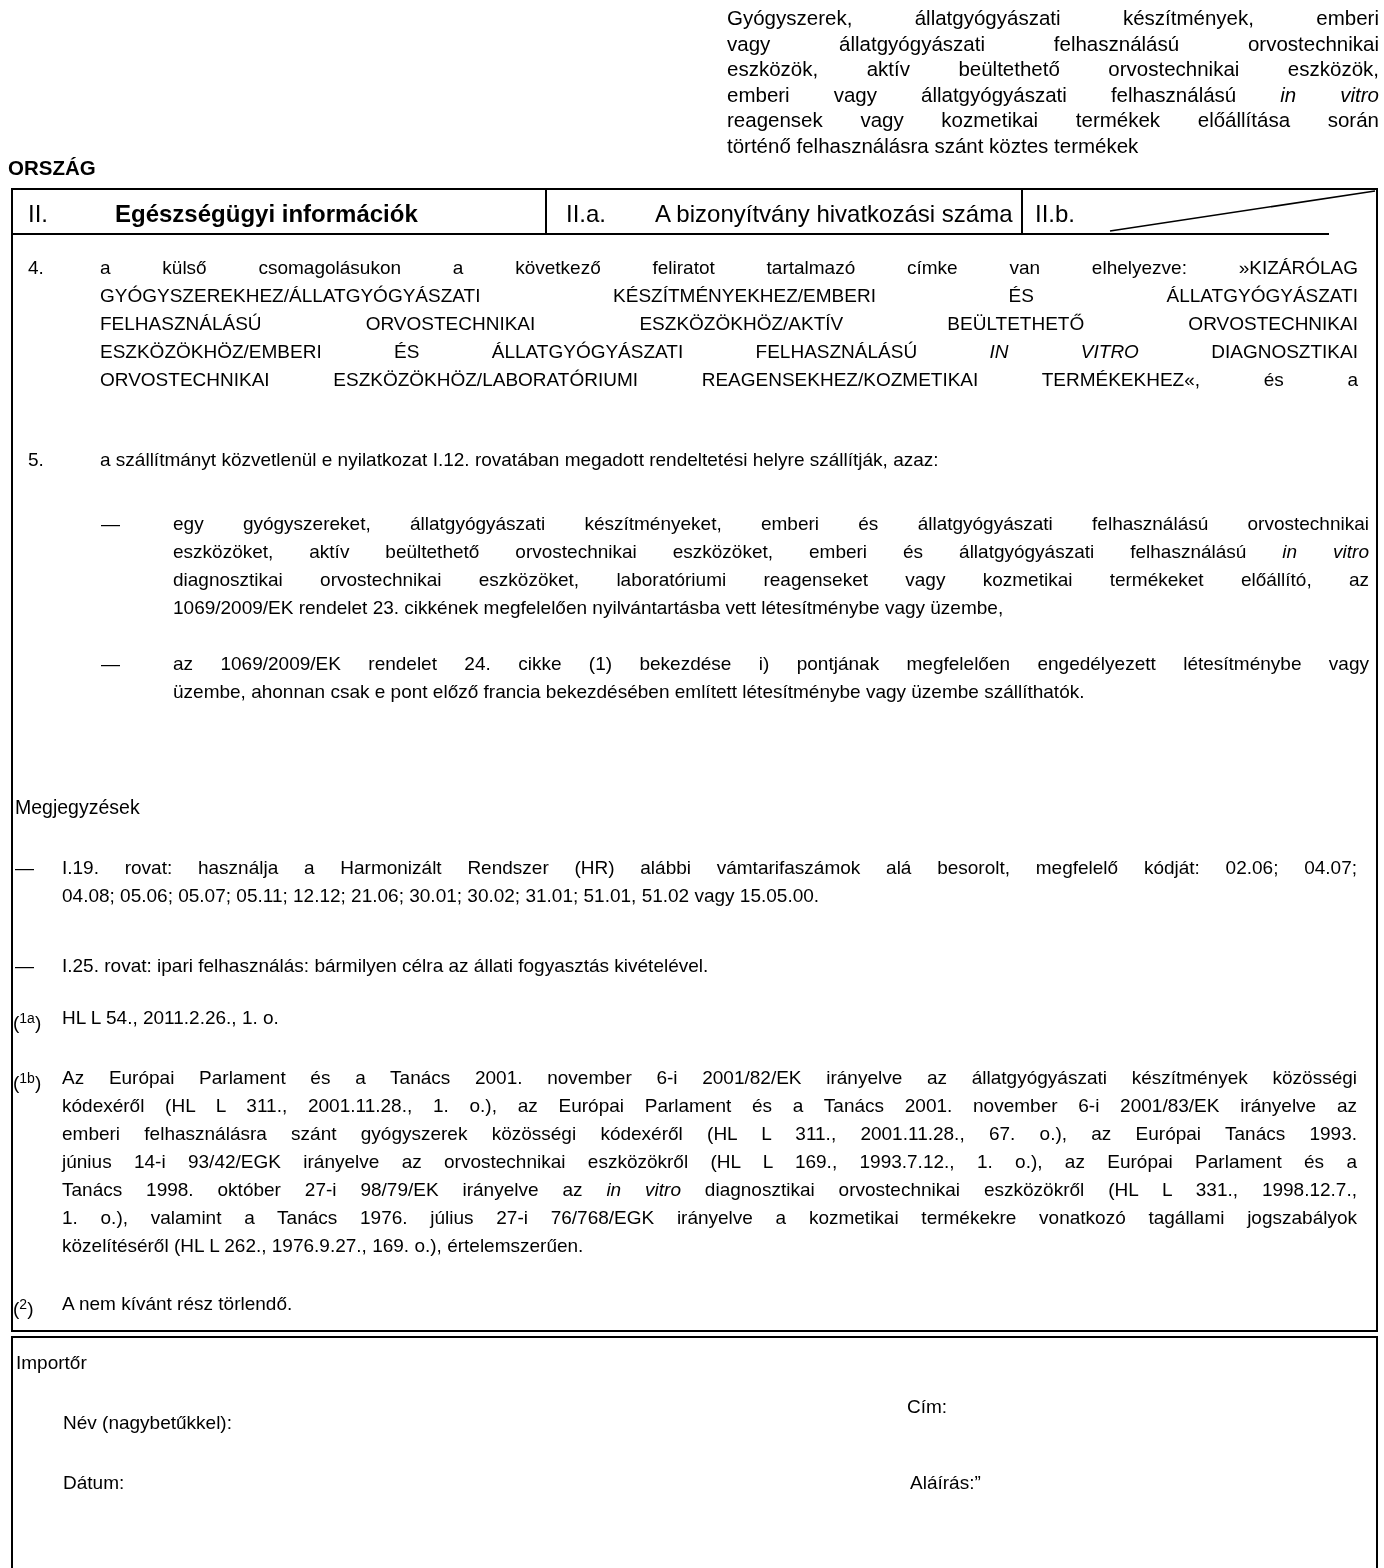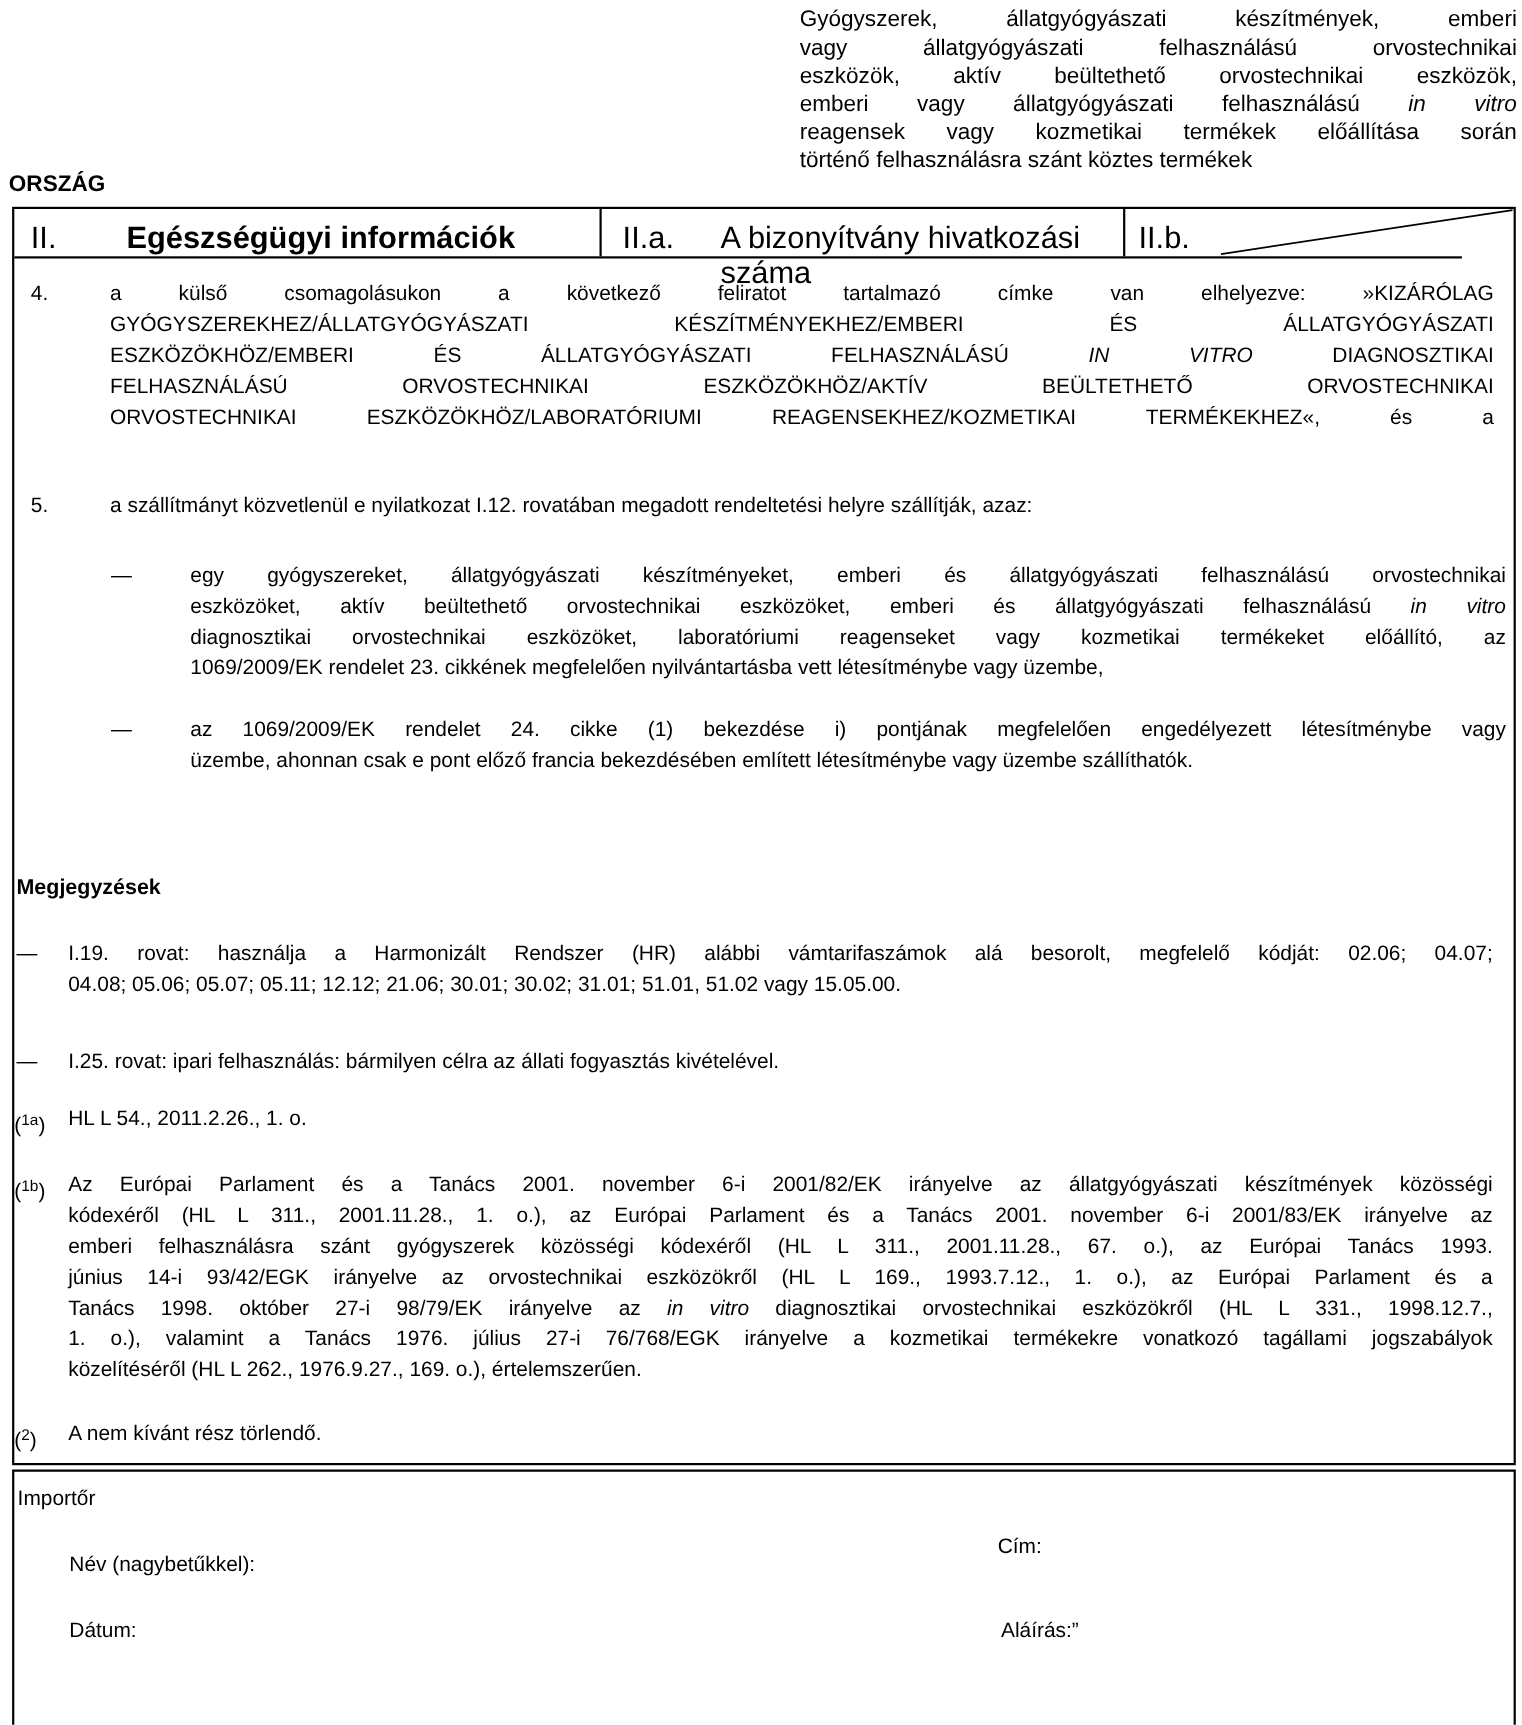--- a/index.html
+++ b/index.html
@@ -9,39 +9,39 @@
     color:#000;
   }
   .abs{position:absolute;}
   
   .doc-title{left:727px;top:5px;width:652px;font-size:20.5px;font-weight:normal;line-height:25.5px;}
   .doc-title .tline{text-align:justify;text-align-last:justify;}
   .doc-title .tline.last{text-align:left;text-align-last:auto;}
   .country{left:8px;top:156px;font-size:20.5px;font-weight:bold;}
   
   .main-box{left:11px;top:188px;width:1367px;height:1144px;border:2px solid #000;box-sizing:border-box;}
-  .hdr-row{position:absolute;left:0;top:0;width:1316px;height:43px;border-bottom:2px solid #000;font-size:28px;}
+  .hdr-row{position:absolute;left:0;top:0;width:1316px;height:43px;border-bottom:2px solid #000;font-size:24px;}
   .hdr-cell{position:absolute;top:0;height:43px;box-sizing:border-box;}
   .hdr-c1{left:0;width:534px;border-right:2px solid #000;}
   .hdr-c2{left:536px;width:474px;border-right:2px solid #000;}
   .hdr-c3{left:1012px;width:351px;}
   .hdr-code{position:absolute;top:10px;}
   .hdr-label{position:absolute;top:10px;}
   .bold{font-weight:bold;}
   .para{position:absolute;font-size:19px;line-height:28px;}
   .pnum{position:absolute;left:15px;top:0;}
   .ptext{position:absolute;left:87px;top:0;width:1258px;}
   .bdash{position:absolute;left:88px;top:0;}
   .btext{position:absolute;left:160px;top:0;width:1196px;}
   .ndash{position:absolute;left:2px;top:0;}
   .fnmark{position:absolute;left:0;top:0;white-space:nowrap;}
   .fnmark sup{font-size:14px;vertical-align:6px;}
   .ntext{position:absolute;left:49px;top:0;width:1295px;}
   .jline{text-align:justify;text-align-last:justify;}
-  .notes-heading{position:absolute;left:2px;font-size:19.5px;font-weight:bold;}
+  .notes-heading{position:absolute;left:2px;font-size:19.5px;font-weight:normal;}
   i{font-style:italic;}
   
   .imp-box{left:11px;top:1336px;width:1367px;height:257px;border:2px solid #000;border-bottom-width:5px;box-sizing:border-box;font-size:19px;}
   .imp-heading{position:absolute;left:3px;top:14px;}
   .imp-label{position:absolute;}
   .lab-name{left:50px;top:74px;}
   .lab-addr{left:894px;top:58px;}
   .lab-date{left:50px;top:134px;}
   .lab-sign{left:897px;top:134px;}
   .diag-svg{position:absolute;left:0;top:0;width:351px;height:43px;}
@@ -77,22 +77,22 @@
       </svg>
       <span class="hdr-code" style="left:10px;">II.b.</span>
     </div>
   </div>
 
   <div class="para" style="left:0;top:64px;width:1363px;">
     <span class="pnum">4.</span>
     <div class="ptext">
       <div class="jline">a külső csomagolásukon a következő feliratot tartalmazó címke van elhelyezve: »KIZÁRÓLAG</div>
       <div class="jline">GYÓGYSZEREKHEZ/ÁLLATGYÓGYÁSZATI KÉSZÍTMÉNYEKHEZ/EMBERI ÉS ÁLLATGYÓGYÁSZATI</div>
+      <div class="jline">FELHASZNÁLÁSÚ ORVOSTECHNIKAI ESZKÖZÖKHÖZ/AKTÍV BEÜLTETHETŐ ORVOSTECHNIKAI</div>
       <div class="jline"><span>ESZKÖZÖKHÖZ/EMBERI ÉS ÁLLATGYÓGYÁSZATI FELHASZNÁLÁSÚ </span><i>IN VITRO</i><span> DIAGNOSZTIKAI</span></div>
-      <div class="jline">FELHASZNÁLÁSÚ ORVOSTECHNIKAI ESZKÖZÖKHÖZ/AKTÍV BEÜLTETHETŐ ORVOSTECHNIKAI</div>
       <div class="jline">ORVOSTECHNIKAI ESZKÖZÖKHÖZ/LABORATÓRIUMI REAGENSEKHEZ/KOZMETIKAI TERMÉKEKHEZ«, és a</div>
     </div>
   </div>
 
   <div class="para" style="left:0;top:256px;width:1363px;">
     <span class="pnum">5.</span>
     <div class="ptext">a szállítmányt közvetlenül e nyilatkozat I.12. rovatában megadott rendeltetési helyre szállítják, azaz:</div>
   </div>
 
   <div class="para" style="left:0;top:320px;width:1363px;">

